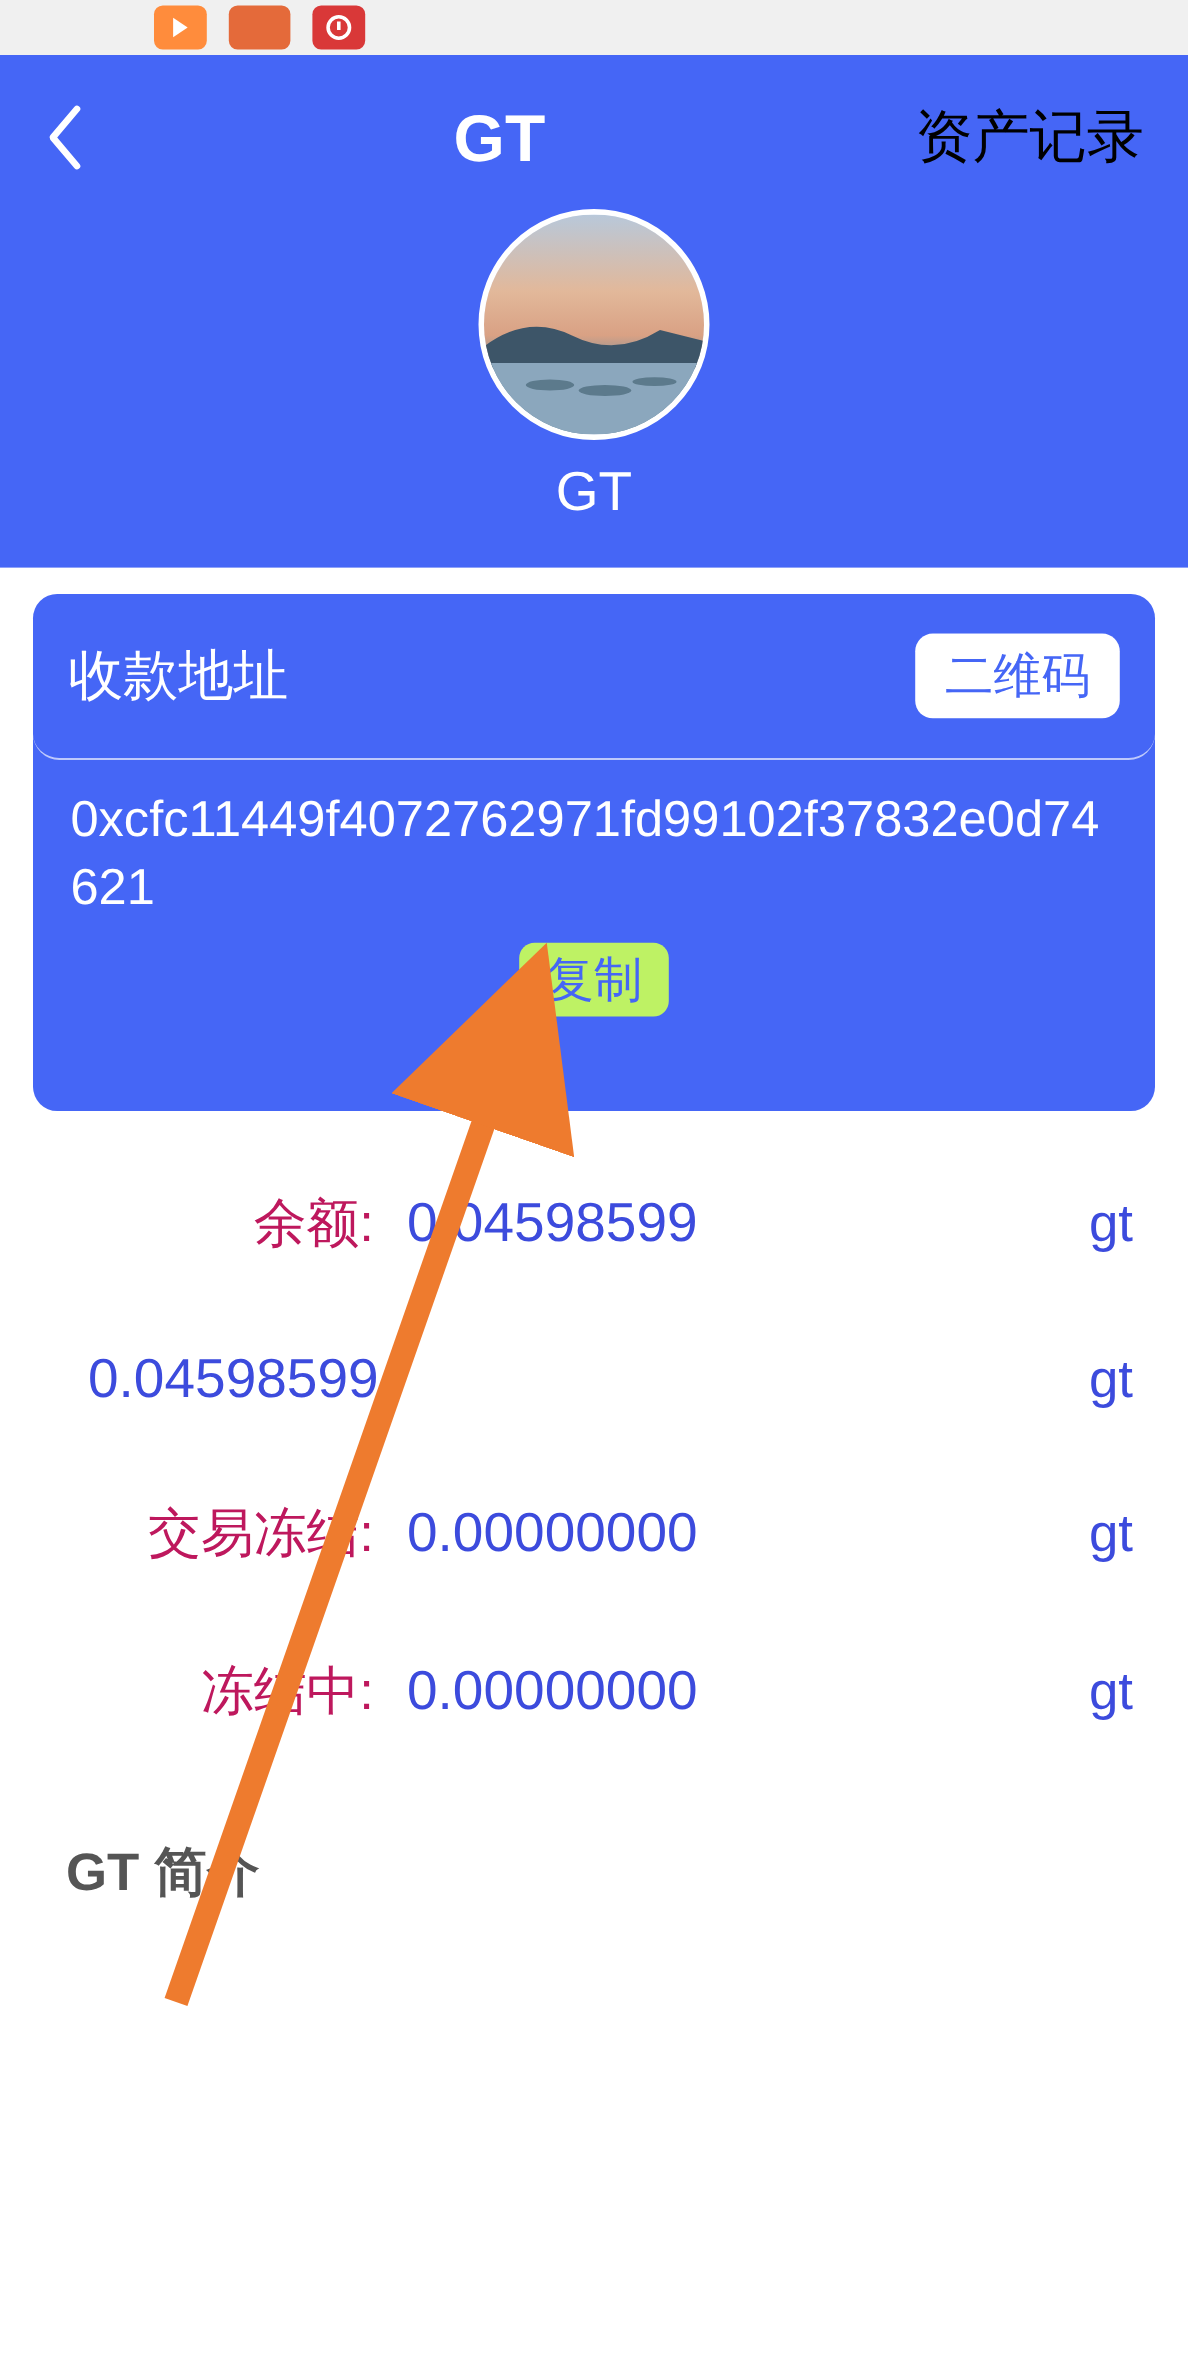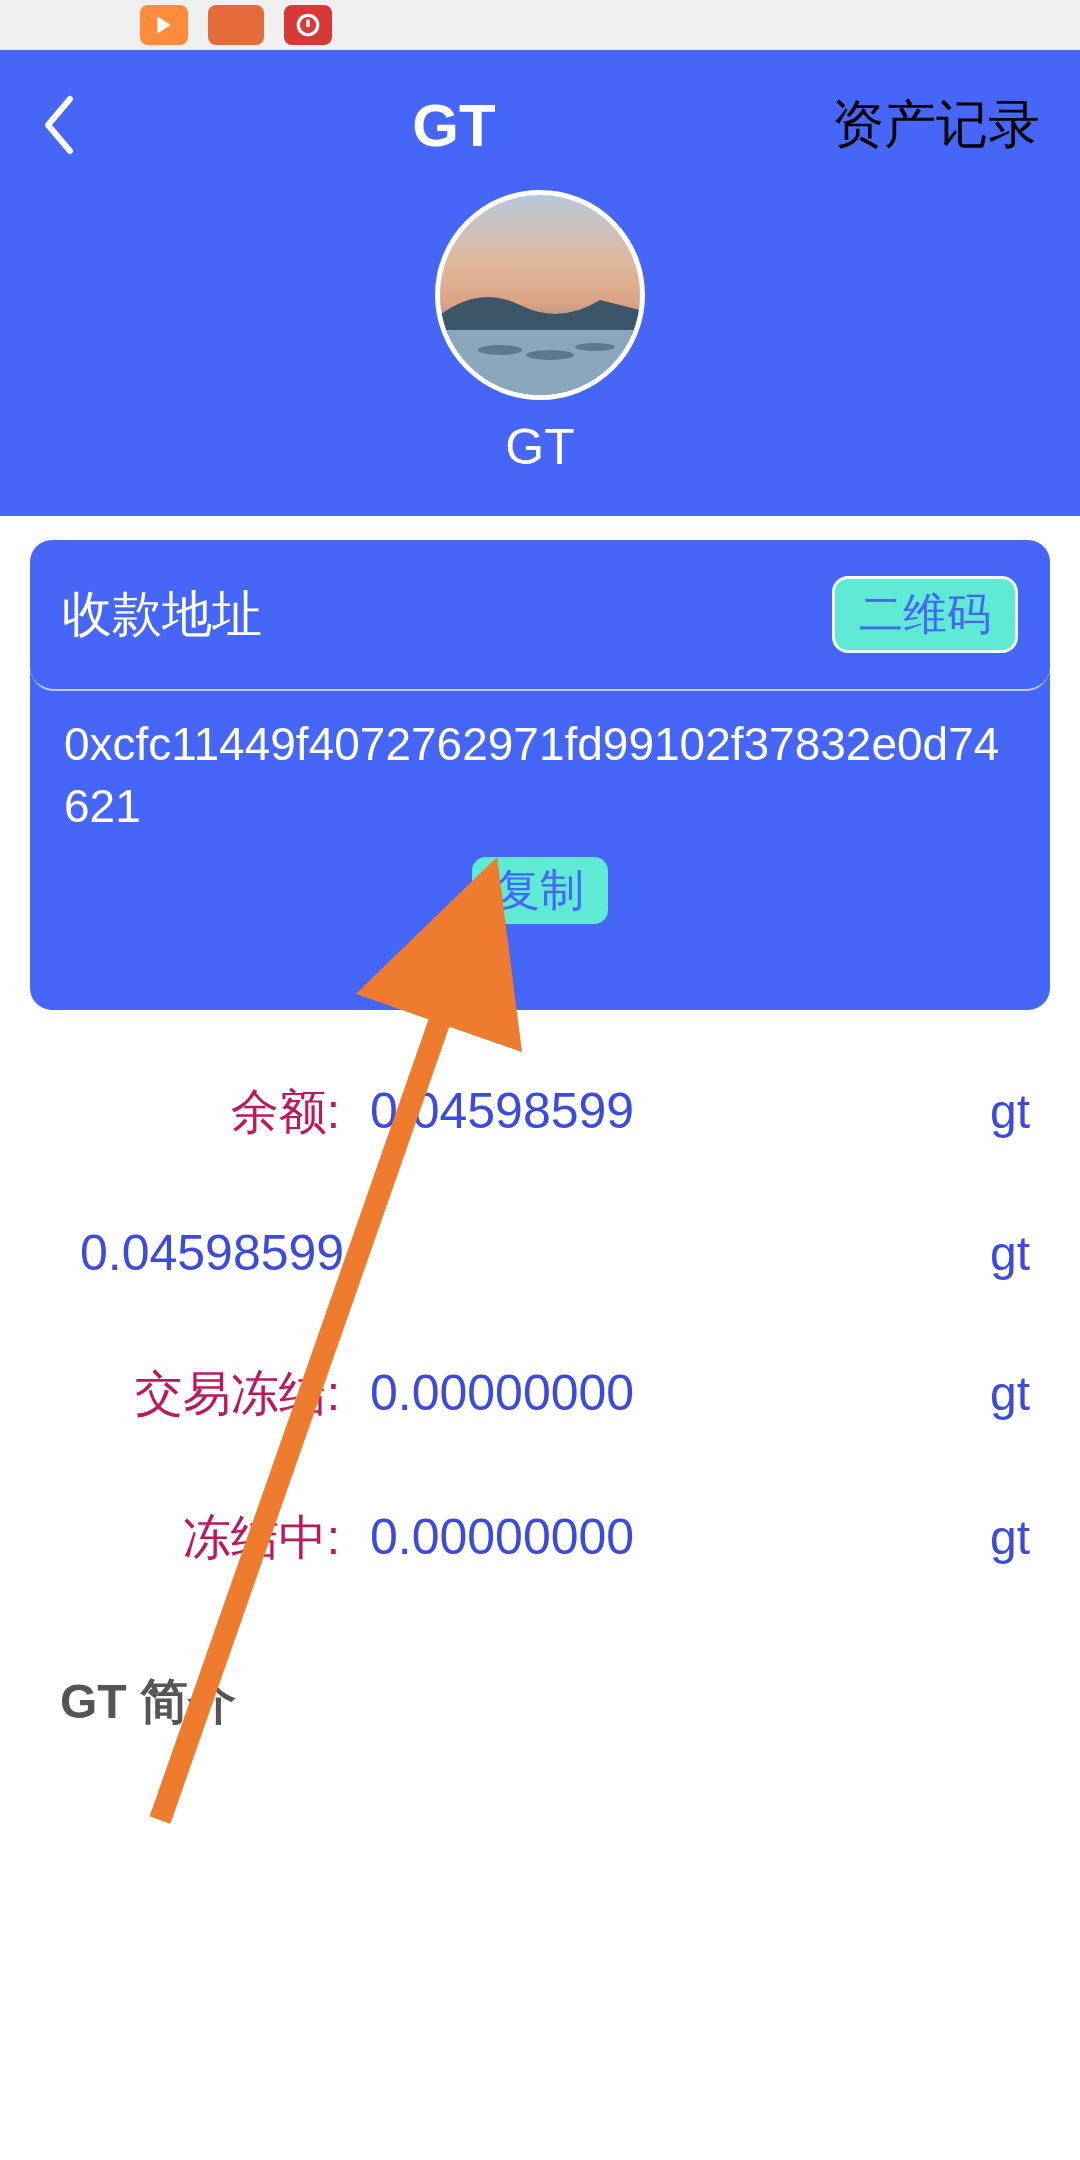--- a/index.html
+++ b/index.html
@@ -84,21 +84,21 @@
       align-items: center;
       padding: 36px 32px;
       border-bottom: 2px solid rgba(255,255,255,0.65);
       border-radius: 24px;
     }
     .card-header-label {
       font-size: 50px;
       font-weight: 400;
     }
     .qr-button {
-      background: #5eead4;
+      background: #ffffff;
       color: #4566f6;
       font-size: 44px;
       font-weight: 500;
       padding: 6px 24px;
       border-radius: 16px;
       border: 3px solid rgba(255,255,255,0.9);
     }
     .address-block {
       padding: 22px 34px 26px;
     }
@@ -107,21 +107,21 @@
       line-height: 1.35;
       word-break: break-all;
       font-weight: 400;
     }
     .copy-row {
       display: flex;
       justify-content: center;
       margin-top: 20px;
     }
     .copy-button {
-      background: #5eead4;
+      background: #bef264;
       color: #4566f6;
       font-size: 44px;
       font-weight: 500;
       padding: 4px 24px;
       border-radius: 14px;
     }
     .balances {
       padding: 70px 50px 0;
     }
     .balance-row {

